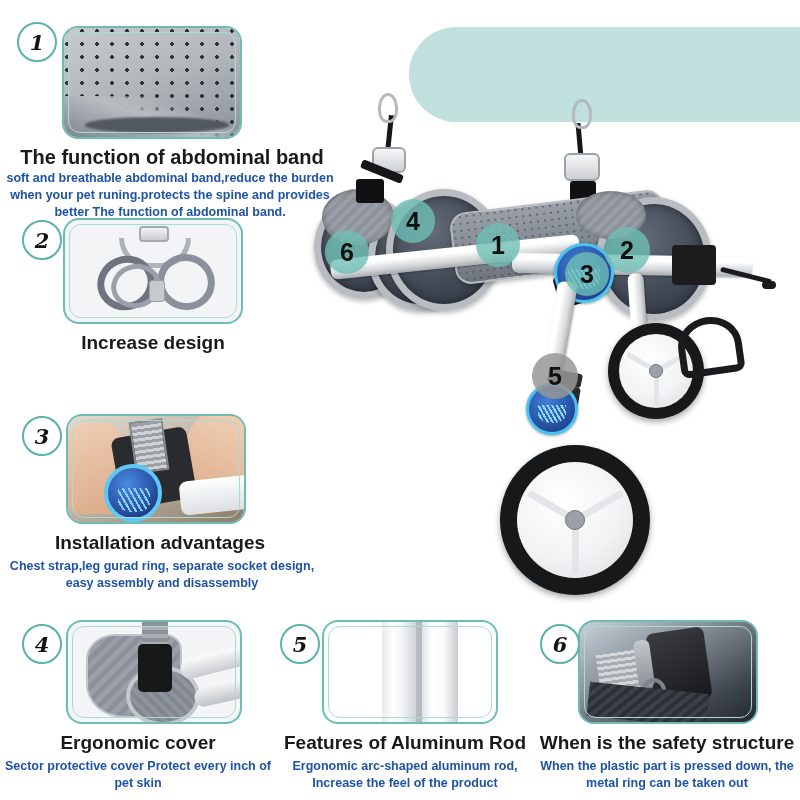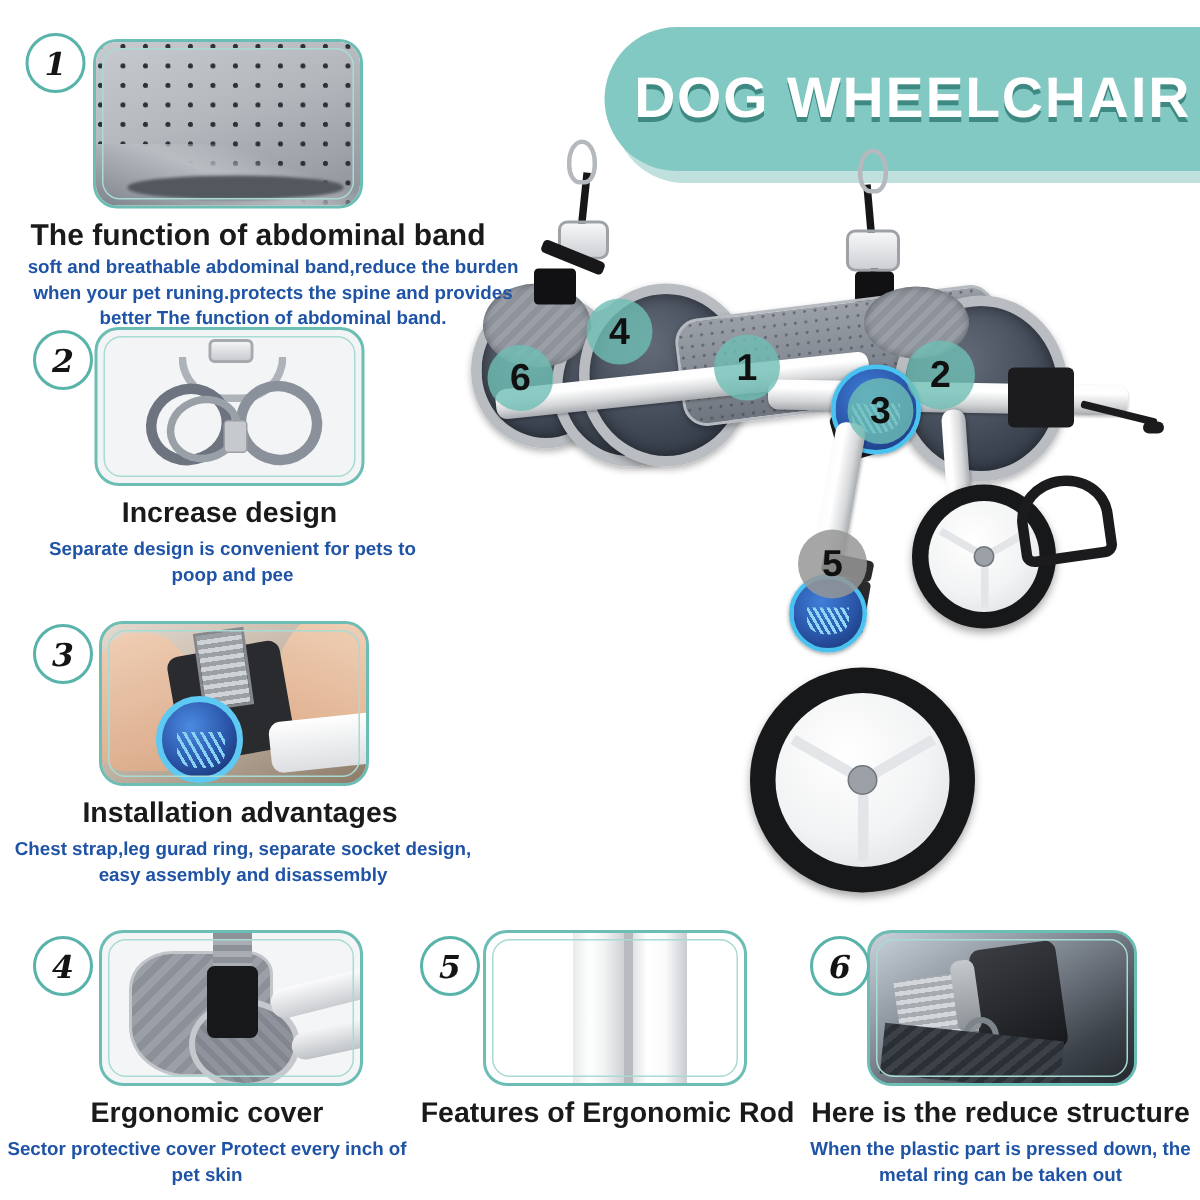--- a/index.html
+++ b/index.html
@@ -198,23 +198,20 @@
     border-radius: 50% 50% 14% 14%;
   }
   .cord { position: absolute; background: #1b1b1d; border-radius: 2px; }
 </style>
 </head>
 <body>
 
 <div class="stage">
 
   <div class="banner-shadow"></div>
-  <div class="banner">
-    <div class="banner-title">DOG WHEELCHAIR</div>
-  </div>
 
   <div class="product">
 
     <div class="strap-blk" style="left:86px;top:30px;width:5px;height:56px;transform:rotate(6deg);"></div>
     <div class="clip-body" style="left:78px;top:8px;width:20px;height:30px;"></div>
     <div class="metal-plate" style="left:72px;top:62px;width:34px;height:26px;"></div>
     <div class="strap-blk" style="left:60px;top:82px;width:44px;height:9px;transform:rotate(22deg);border-radius:3px;"></div>
 
     <div class="strap-blk" style="left:278px;top:38px;width:5px;height:58px;transform:rotate(-5deg);"></div>
     <div class="clip-body" style="left:272px;top:14px;width:20px;height:30px;"></div>
@@ -285,21 +282,21 @@
              radial-gradient(circle at 3px 3px, #2e3237 1.6px, transparent 1.9px) 0 0 / 15px 13px,
              linear-gradient(160deg, #c7cace 0%, #b4b8bd 45%, #9ea2a8 78%, #8b9097 100%);">
         <div style="position:absolute;left:0;bottom:0;width:100%;height:38%;
                     background:linear-gradient(200deg, rgba(255,255,255,0) 30%, #b9bcc1 52%, #7e848c 100%);
                     border-radius:0 0 14px 14px;"></div>
         <div style="position:absolute;left:12%;bottom:4%;width:82%;height:14%;
                     background:#53585f;border-radius:50%;filter:blur(1px);"></div>
       </div>
     </div>
     <div class="card-head" style="position:absolute;left:2px;top:136px;width:340px;font-size:20px;">The function of abdominal band</div>
-    <div class="card-desc" style="position:absolute;left:16px;top:160px;width:332px;">soft and breathable abdominal band,reduce the burden when your pet runing.protects the spine and provides better The function of abdominal band.</div>
+    <div class="card-desc" style="position:absolute;left:4px;top:160px;width:332px;">soft and breathable abdominal band,reduce the burden when your pet runing.protects the spine and provides better The function of abdominal band.</div>
   </div>
 
   <div class="card" style="left:0px;top:212px;width:340px;height:190px;">
     <div class="num-badge" style="left:22px;top:8px;">2</div>
     <div class="card-frame" style="position:absolute;left:63px;top:6px;width:180px;height:106px;background:#f3f4f5;">
       <div class="card-photo">
         <div style="position:absolute;left:74px;top:6px;width:30px;height:16px;
                     background:linear-gradient(#f2f3f4,#c9ccd0);border:2px solid #a6aaae;border-radius:4px;"></div>
         <div style="position:absolute;left:54px;top:18px;width:72px;height:30px;
                     border:5px solid #aeb3b9;border-top:none;border-radius:0 0 40px 40px;"></div>
@@ -307,21 +304,20 @@
                     border:7px solid #6d7480;border-radius:50%;transform:rotate(-22deg);"></div>
         <div style="position:absolute;left:92px;top:34px;width:58px;height:56px;
                     border:7px solid #8b919b;border-radius:50%;transform:rotate(20deg);"></div>
         <div style="position:absolute;left:46px;top:44px;width:50px;height:44px;
                     border:5px solid #9aa0a8;border-radius:50%;transform:rotate(-14deg);"></div>
         <div style="position:absolute;left:84px;top:60px;width:16px;height:22px;
                     background:#c6c9cd;border:1px solid #9ca0a5;border-radius:3px;"></div>
       </div>
     </div>
     <div class="card-head" style="position:absolute;left:0;top:120px;width:306px;">Increase design</div>
-    <div class="card-desc" style="position:absolute;left:30px;top:146px;width:250px;">Separate design is convenient for pets to poop and pee</div>
   </div>
 
   <div class="card" style="left:0px;top:408px;width:340px;height:200px;">
     <div class="num-badge" style="left:22px;top:8px;">3</div>
     <div class="card-frame" style="position:absolute;left:66px;top:6px;width:180px;height:110px;background:#d9cfc5;">
       <div class="card-photo">
         <div style="position:absolute;left:0;top:0;width:100%;height:100%;
                     background:linear-gradient(150deg,#e3d9ce 0%,#c9bcae 40%,#8d7b68 100%);"></div>
         <div style="position:absolute;left:-6px;top:6px;width:70px;height:92px;
                     background:linear-gradient(160deg,#f0cfb6,#d9a987);border-radius:40% 50% 30% 30%;"></div>
@@ -374,21 +370,22 @@
     <div class="num-badge" style="left:8px;top:10px;">5</div>
     <div class="card-frame" style="position:absolute;left:50px;top:6px;width:176px;height:104px;background:#ffffff;">
       <div class="card-photo">
         <div style="position:absolute;left:58px;top:-4px;width:34px;height:116px;
                     background:linear-gradient(to right,#e7e9eb 0%,#ffffff 32%,#f2f3f4 60%,#cfd2d6 100%);"></div>
         <div style="position:absolute;left:96px;top:-4px;width:38px;height:116px;
                     background:linear-gradient(to right,#d8dbde 0%,#ffffff 30%,#fbfbfc 62%,#c8cbcf 100%);"></div>
         <div style="position:absolute;left:92px;top:-4px;width:6px;height:116px;background:#b7babe;"></div>
       </div>
     </div>
-    <div class="card-head" style="position:absolute;left:0;top:118px;width:266px;">Features of Ergonomic Rod</div>
+    <div class="card-head" style="position:absolute;left:0;top:118px;width:266px;">Features of Aluminum Rod</div>
+    <div class="card-desc" style="position:absolute;left:2px;top:144px;width:262px;">Ergonomic arc-shaped aluminum rod, Increase the feel of the product</div>
   </div>
 
   <div class="card" style="left:534px;top:614px;width:266px;height:186px;">
     <div class="num-badge" style="left:6px;top:10px;">6</div>
     <div class="card-frame" style="position:absolute;left:44px;top:6px;width:180px;height:104px;background:#6d737c;">
       <div class="card-photo">
         <div style="position:absolute;left:0;top:0;width:100%;height:100%;
                     background:linear-gradient(150deg,#c9d2da 0%,#8a929c 36%,#3d434b 78%,#24282e 100%);"></div>
         <div style="position:absolute;left:18px;top:28px;width:62px;height:40px;
                     background:repeating-linear-gradient(0deg,#d3d7db 0 3px,#a6abb0 3px 6px);
@@ -398,17 +395,17 @@
                     transform:rotate(-8deg);"></div>
         <div style="position:absolute;left:56px;top:18px;width:16px;height:48px;
                     background:linear-gradient(#c5c9cd,#8b9095);border-radius:6px;transform:rotate(-8deg);"></div>
         <div style="position:absolute;left:62px;top:56px;width:24px;height:26px;
                     border:4px solid #7e848b;border-radius:50%;"></div>
         <div style="position:absolute;left:8px;top:66px;width:120px;height:34px;
                     background:repeating-linear-gradient(135deg,#3c4148 0 4px,#2b3036 4px 8px);
                     transform:rotate(6deg);"></div>
       </div>
     </div>
-    <div class="card-head" style="position:absolute;left:0;top:118px;width:266px;">Here is the reduce structure</div>
+    <div class="card-head" style="position:absolute;left:0;top:118px;width:266px;">When is the safety structure</div>
     <div class="card-desc" style="position:absolute;left:2px;top:144px;width:262px;">When the plastic part is pressed down, the metal ring can be taken out</div>
   </div>
 
 </div>
 
 </body></html>

